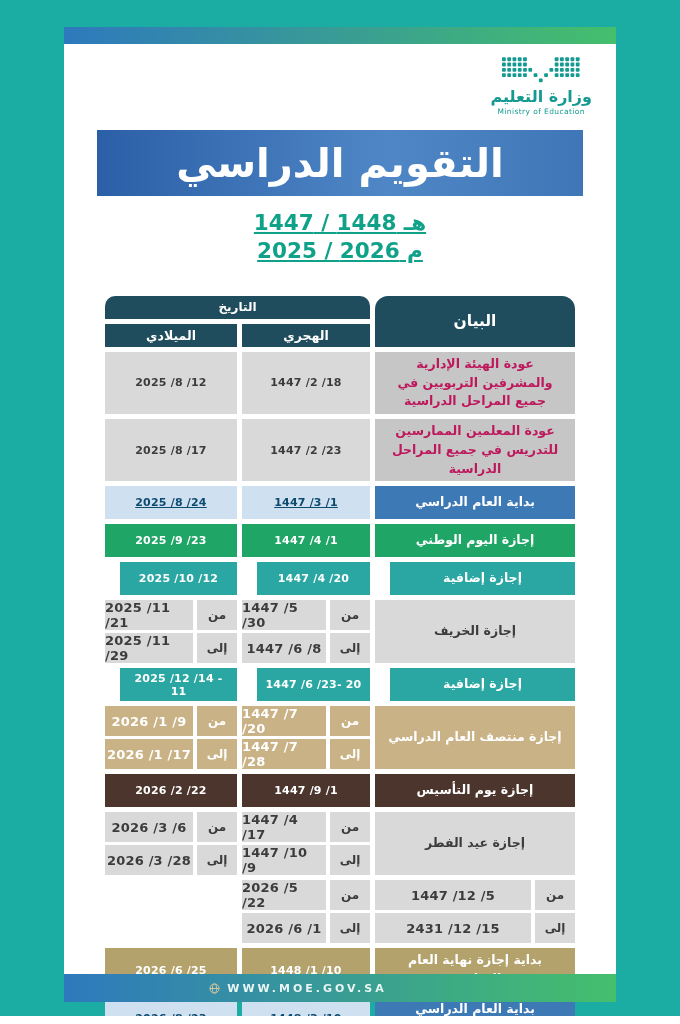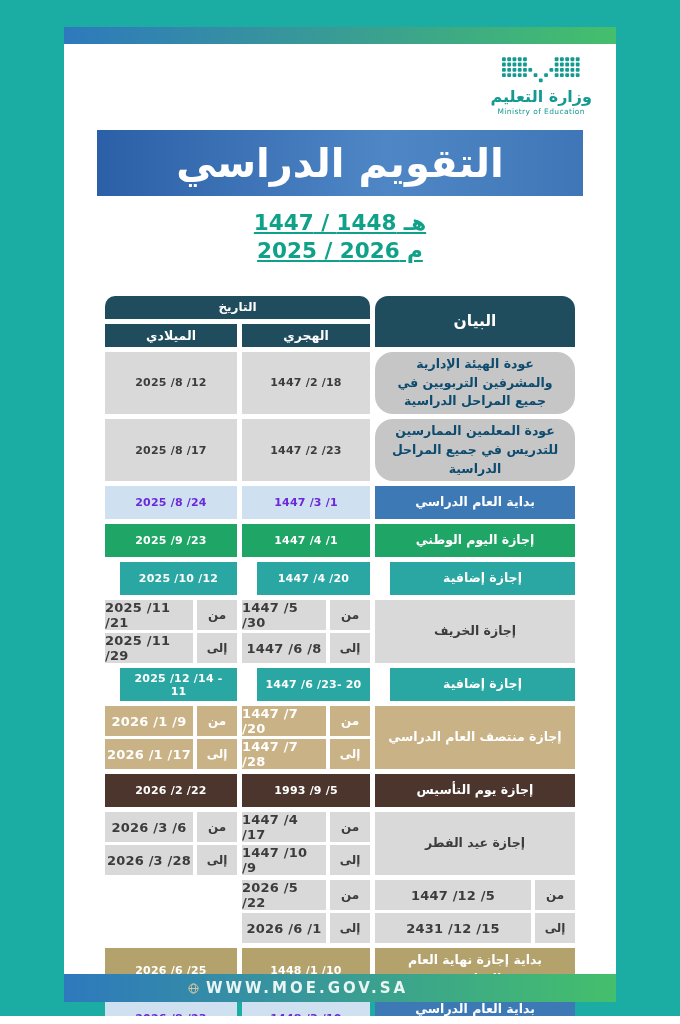--- a/index.html
+++ b/index.html
@@ -36,37 +36,37 @@
   .row.range{min-height:46px;}
   .cell{display:flex;align-items:center;justify-content:center;text-align:center;padding:3px 8px;box-sizing:border-box;}
   .c-label{flex-direction:column;font-size:12.5px;font-weight:bold;line-height:1.5;}
   .lab-sub{font-size:12px;}
   .c-date{font-size:11px;font-weight:bold;letter-spacing:0.2px;}
   .c-range{display:grid;grid-template-rows:1fr 1fr;gap:3px;}
   .r-line{display:grid;grid-template-columns:40px 1fr;gap:4px;direction:rtl;}
   .mini{display:flex;align-items:center;justify-content:center;font-size:12px;font-weight:bold;}
   .val{display:flex;align-items:center;justify-content:center;font-size:13px;font-weight:bold;letter-spacing:0.2px;}
 
-  .gray .c-label{background:var(--gray-label,#c6c6c6);color:#0c4a6e;border-radius:18px;}
+  .gray .c-label{background:var(--gray-label,#c6c6c6);color:#be185d;}
   .gray .c-date{background:var(--gray-light,#d9d9d9);color:#3c3c3c;}
   .blue .c-label{background:var(--blue-label,#3d7ab5);color:#fff;}
-  .blue .c-date{background:var(--blue-light,#cfe0f1);color:#6d28d9;}
+  .blue .c-date{background:var(--blue-light,#cfe0f1);color:#0c4a6e;text-decoration:underline;}
   .green .c-label,.green .c-date{background:var(--green,#1fa566);color:#fff;}
   .teal .c-label,.teal .c-date{background:var(--teal,#2aa7a2);color:#fff;margin-left:15px;}
   .grayrange .c-label,.grayrange .mini,.grayrange .val{background:var(--gray-light,#d9d9d9);color:#3c3c3c;}
   .tanrange .c-label,.tanrange .mini,.tanrange .val{background:var(--tan,#c9b285);color:#fff;}
   .brown .c-label,.brown .c-date{background:var(--brown,#4b352d);color:#fff;}
   .gold .c-label,.gold .c-date{background:var(--gold,#b3a26b);color:#fff;}
 
   
   .bottombar{position:absolute;left:0;right:0;bottom:0;height:28px;
              background:linear-gradient(90deg,var(--strip-blue,#2e79bd),var(--strip-green,#44bf6c));
              display:flex;align-items:center;justify-content:center;}
   .bottombar .inner{display:flex;align-items:center;gap:7px;transform:translateX(-42px);}
-  .url{color:#e9f4f3;font-size:15px;font-weight:bold;letter-spacing:3px;}
+  .url{color:#e9f4f3;font-size:11px;font-weight:bold;letter-spacing:3px;}
 </style>
 </head>
 <body>
 
 <div class="page">
   <div class="card">
     <div class="topstrip"></div>
 
     <div class="logo">
       <svg id="logo-dots" width="78" height="26" viewBox="0 0 74 24">
@@ -226,21 +226,21 @@
               <div class="r-line">
                 <div class="mini">إلى</div>
                 <div class="val" dir="ltr">2026 /1 /17</div>
               </div>
             </div>
           </div>
           <div class="row brown">
             <div class="cell c-label" dir="rtl">
               <span>إجازة يوم التأسيس</span>
             </div>
-            <div class="cell c-date" dir="ltr">1993 /9 /5</div>
+            <div class="cell c-date" dir="ltr">1447 /9 /1</div>
             <div class="cell c-date" dir="ltr">2026 /2 /22</div>
           </div>
           <div class="row grayrange range">
             <div class="cell c-label" dir="rtl">
               <span>إجازة عيد الفطر</span>
             </div>
             <div class="c-range">
               <div class="r-line">
                 <div class="mini">من</div>
                 <div class="val" dir="ltr">1447 /4 /17</div>

